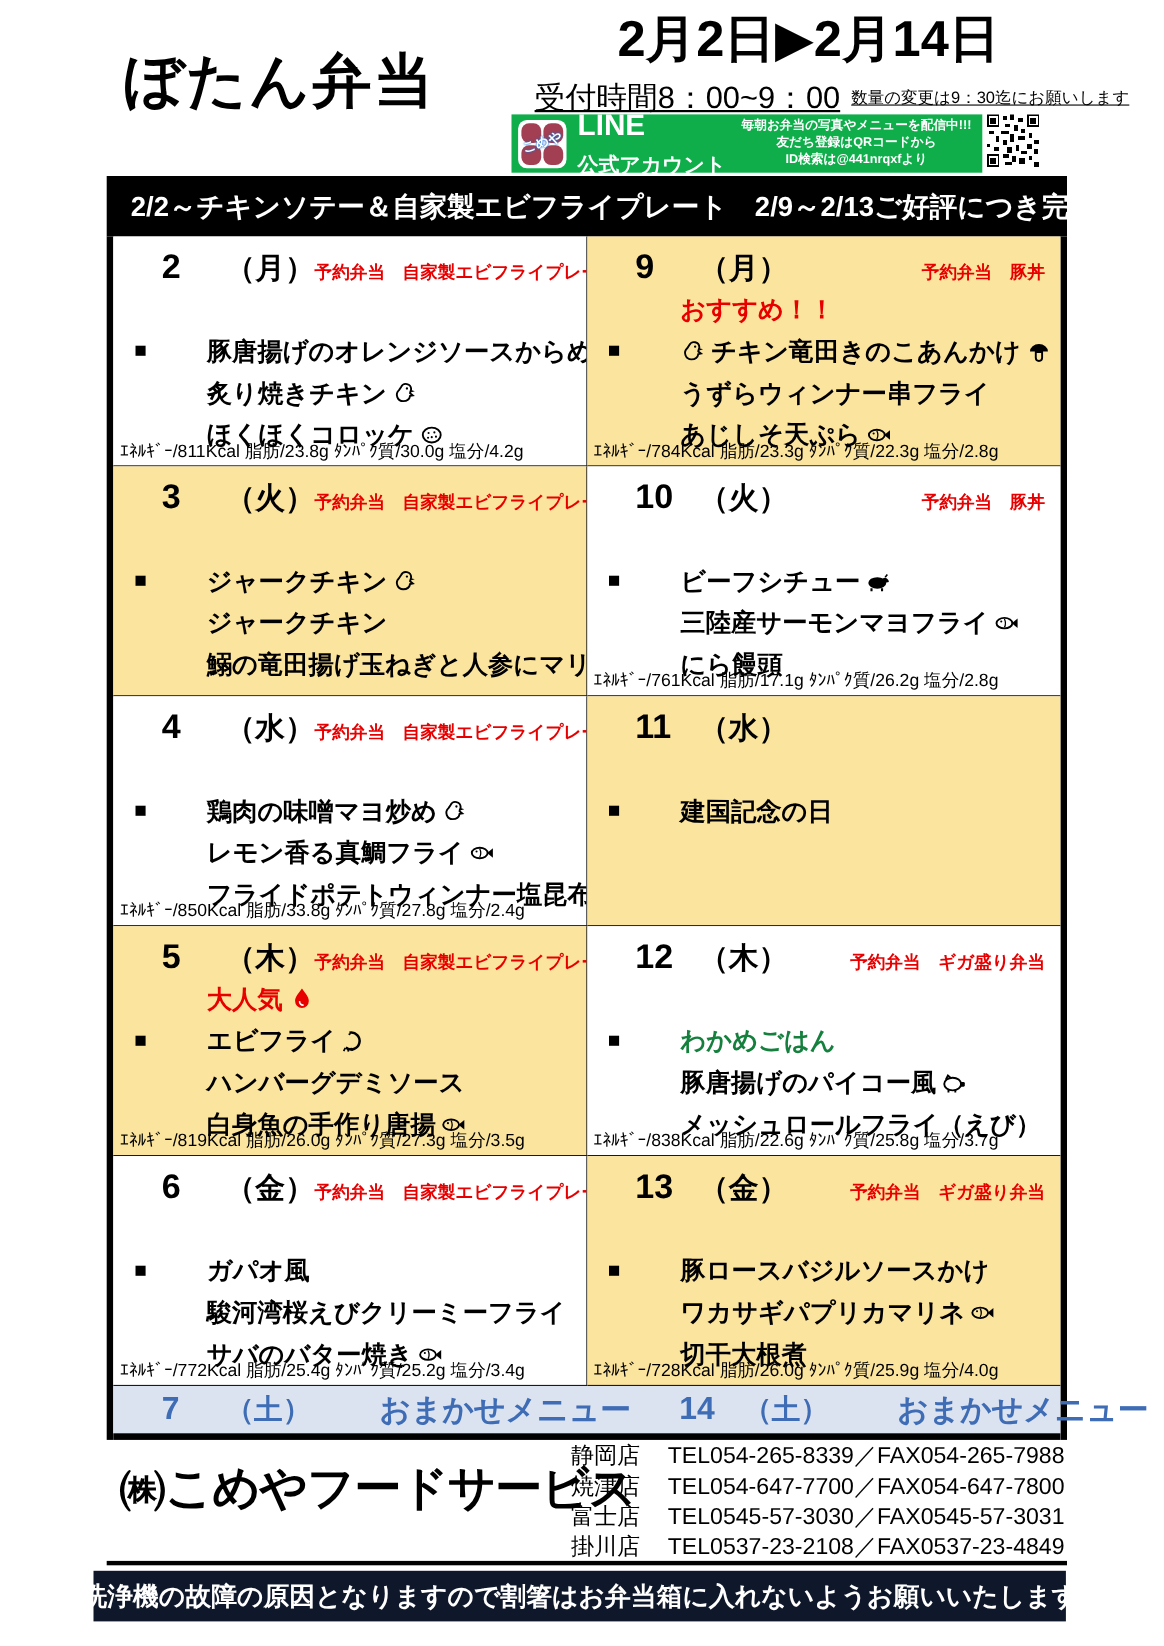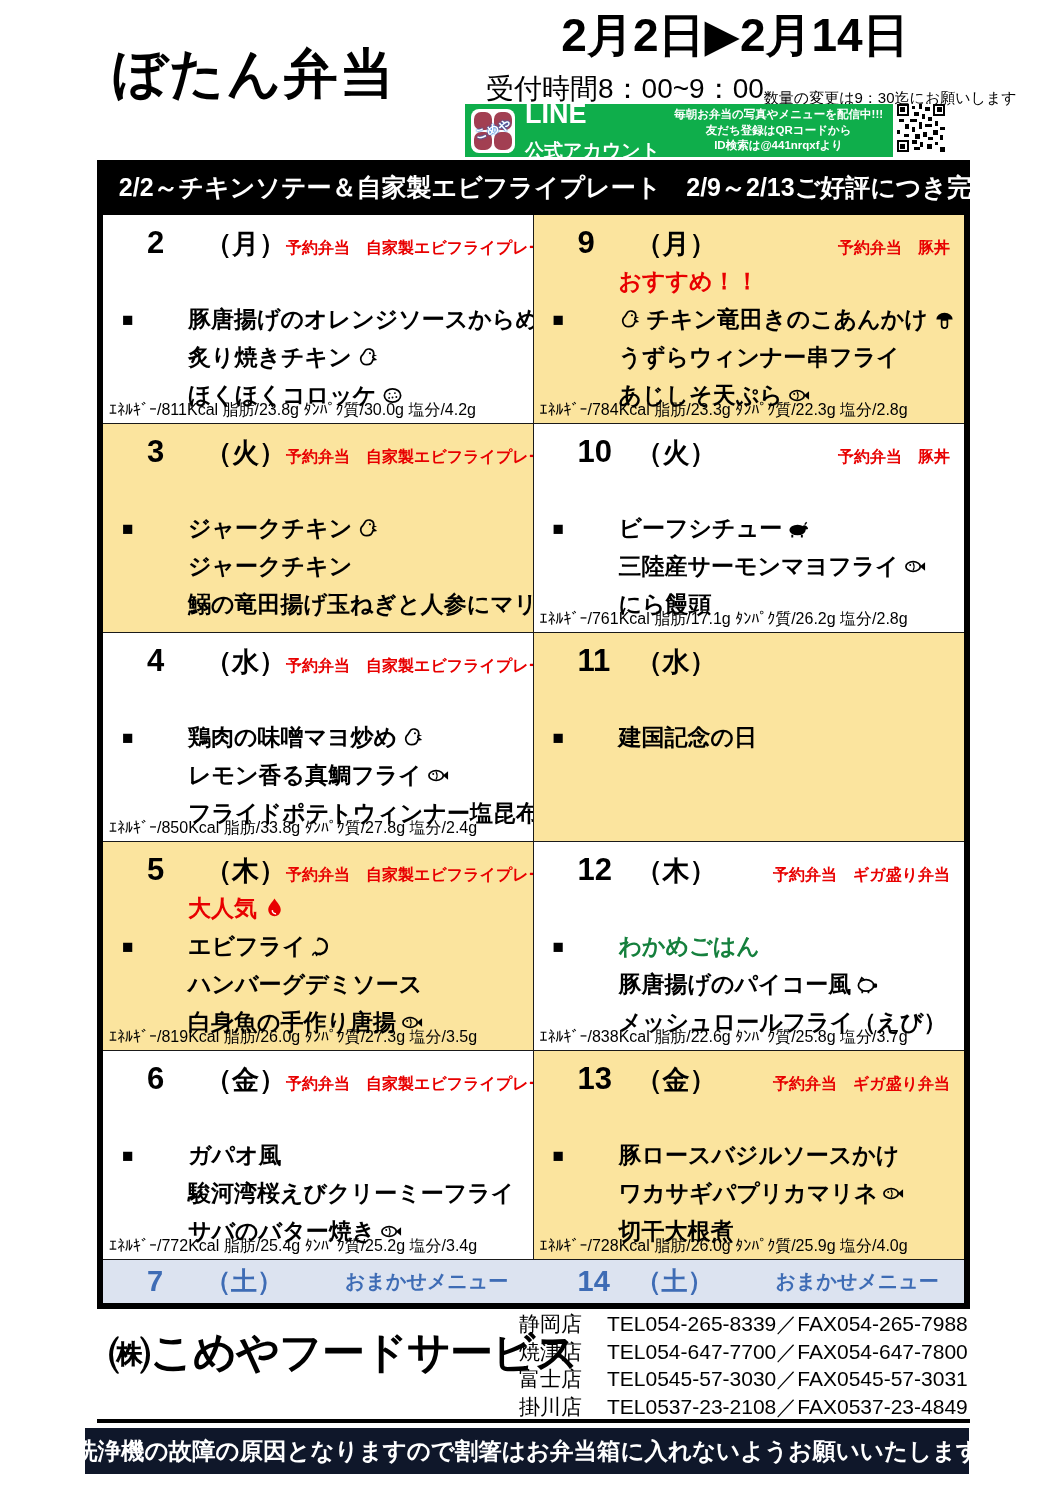--- a/index.html
+++ b/index.html
@@ -5,23 +5,23 @@
   html,body{margin:0;padding:0;}
   body{
     width:1058px;height:1496px;position:relative;background:#fff;
     font-family:"Liberation Sans","DejaVu Sans",sans-serif;color:#000;overflow:hidden;
   }
   .abs{position:absolute;}
 
   
   #title{left:112px;top:38px;font-size:54px;font-weight:bold;letter-spacing:2px;}
   #daterange{left:505px;top:5px;width:460px;text-align:center;font-size:46px;font-weight:bold;white-space:nowrap;}
-  #reception{left:486px;top:70px;display:flex;align-items:flex-end;white-space:nowrap;}
+  #reception{left:486px;top:70px;display:flex;align-items:center;white-space:nowrap;text-decoration:underline;}
   #reception .big{font-size:28px;}
-  #reception .small{font-size:15px;}
+  #reception .small{font-size:15px;margin-left:10px;}
 
   
   #linebanner{left:465px;top:104px;width:428px;height:53px;background:#0fae4b;display:flex;align-items:center;gap:10px;padding:0 6px;box-sizing:border-box;}
   #linelogo{width:44px;height:44px;background:#fff;border-radius:8px;position:relative;flex:0 0 auto;display:grid;grid-template-columns:1fr 1fr;grid-template-rows:1fr 1fr;gap:2px;padding:3px;box-sizing:border-box;}
   #linelogo .dot{background:#a23f52;border-radius:7px;}
   #linelogo .logotext{position:absolute;left:0;top:12px;width:100%;text-align:center;font-size:12px;font-weight:bold;color:#fff;text-shadow:0 0 2px #1c6fd4,0 0 2px #1c6fd4;transform:rotate(-18deg);}
   .linetitles{display:flex;flex-direction:column;line-height:1.05;color:#fff;font-weight:bold;flex:0 0 auto;gap:12px;}
   .linetitles .t1{font-size:27px;}
   .linetitles .t2{font-size:19px;}
   .linepromo{color:#fff;font-weight:bold;font-size:11.5px;line-height:1.35;text-align:center;flex:1;}
@@ -48,21 +48,21 @@
   .icon{display:inline-flex;}
   .icon svg{width:23px;height:23px;}
   .dnote .icon svg{width:25px;height:25px;}
   .nut{position:absolute;left:6px;bottom:2px;font-size:16px;font-weight:normal;white-space:nowrap;}
 
   
   #satband{display:grid;grid-template-columns:1fr 1fr;background:#dce3f0;border-bottom:6px solid #000;height:49px;box-sizing:border-box;}
   .sat{display:flex;align-items:center;padding-left:44px;color:#3e6cb5;font-weight:bold;white-space:nowrap;}
   .sat .n{font-size:29px;min-width:58px;}
   .sat .d{font-size:26px;}
-  .sat .l{font-size:20px;margin-left:62px;}
+  .sat .l{font-size:28px;margin-left:62px;}
 
   
   #company{left:108px;top:1324px;font-size:43px;font-weight:bold;letter-spacing:-1px;white-space:nowrap;}
   #stores{left:519px;top:1310px;display:flex;flex-direction:column;}
   .storeline{display:flex;font-size:21px;line-height:27.5px;white-space:nowrap;}
   .storeline .sname{min-width:88px;}
   #footrule{left:97px;top:1419px;width:873px;height:4px;background:#000;}
   #notice{left:85px;top:1428px;width:884px;height:46px;background:#0f172a;color:#fff;display:flex;align-items:center;justify-content:center;font-size:23.5px;font-weight:bold;white-space:nowrap;}
 </style>
 </head>

